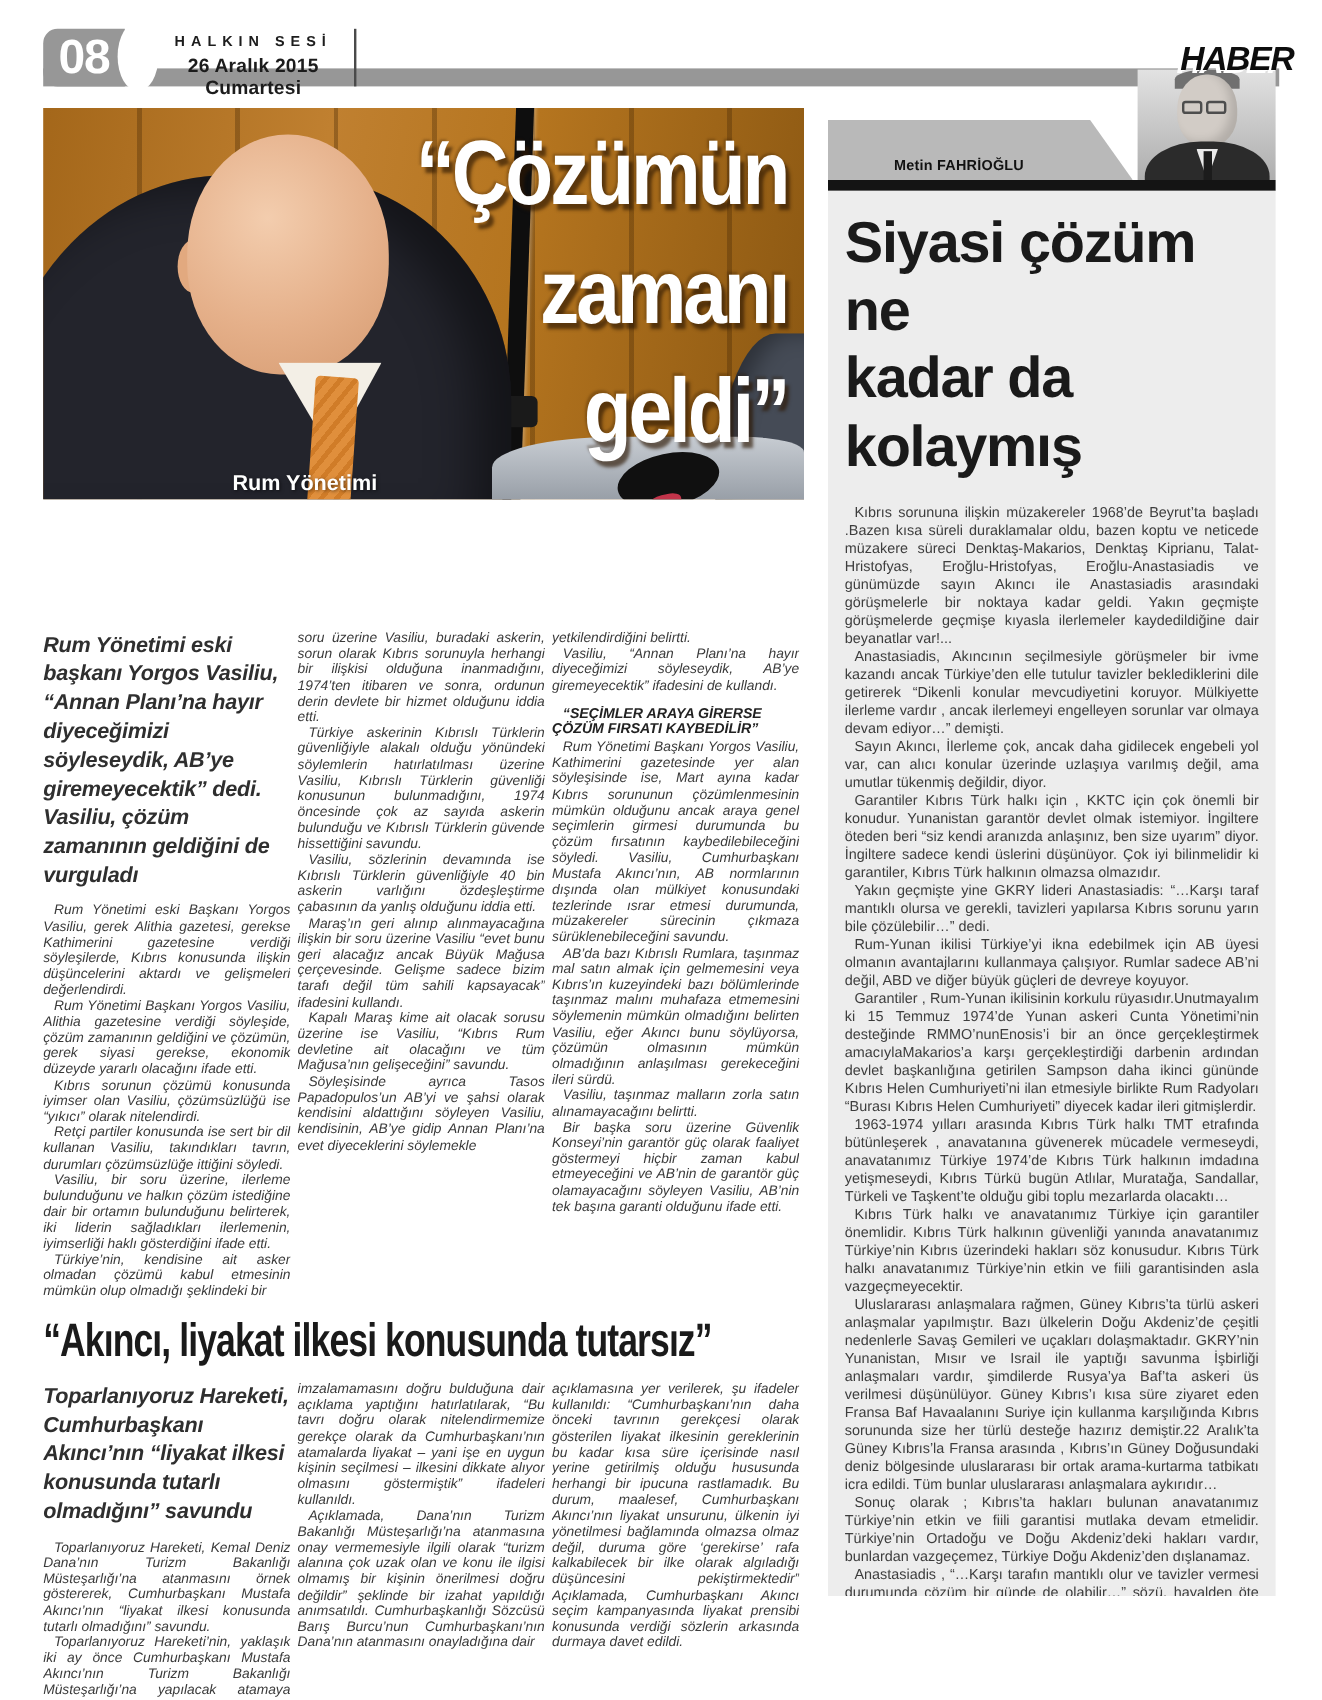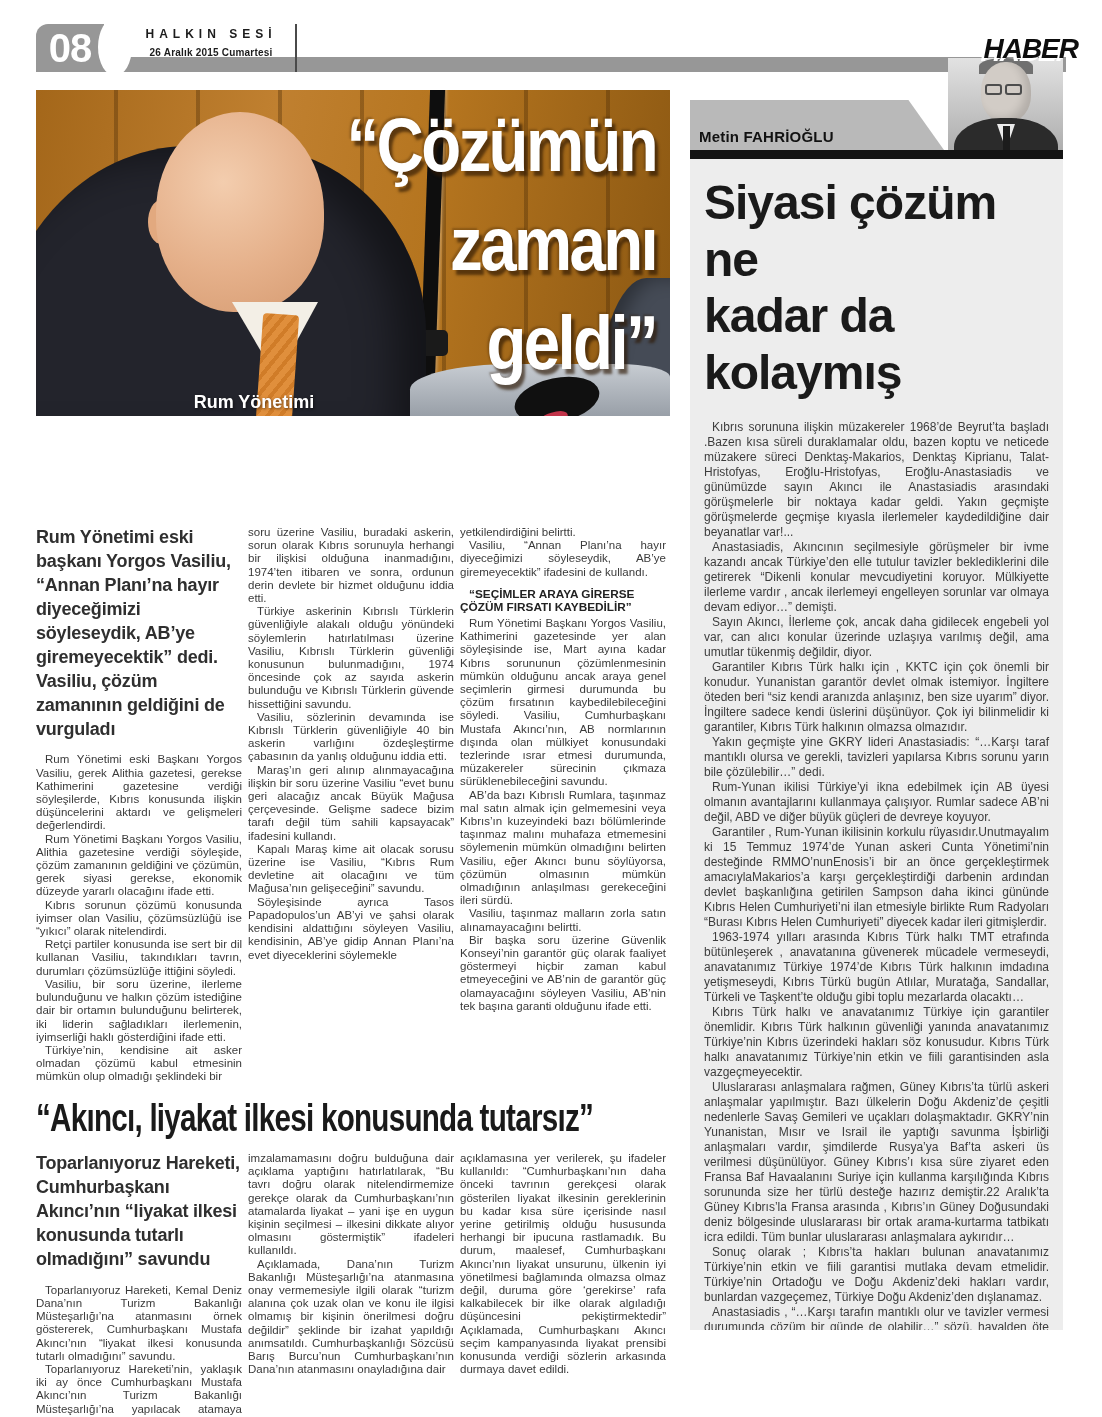--- a/index.html
+++ b/index.html
@@ -8,21 +8,21 @@
          font-family:"Liberation Sans","DejaVu Sans",sans-serif; color:#3a3a3a; }
 
   
   .band { position:absolute; left:36px; top:57px; width:1030px; height:15px; background:#979797; }
   .pgnum { position:absolute; left:36px; top:24px; width:68px; height:48px; background:#979797;
            border-radius:12px 0 0 12px; color:#fff; font-size:40px; font-weight:bold;
            display:flex; align-items:center; justify-content:center; letter-spacing:-1px; }
   .notch { position:absolute; left:98px; top:18px; width:34px; height:58px; background:#fff; border-radius:50%; }
   .mast-text { position:absolute; left:136px; top:27px; width:150px; text-align:center; }
   .mast-title { font-size:12px; font-weight:bold; letter-spacing:5px; color:#1c1c1c; }
-  .mast-date { font-size:10px; font-weight:bold; color:#1c1c1c; margin-top:6px; letter-spacing:0.2px; }
+  .mast-date { font-size:16px; font-weight:bold; color:#1c1c1c; margin-top:6px; letter-spacing:0.2px; }
   .mast-divider { position:absolute; left:295px; top:24px; width:2px; height:48px; background:#4a4a4a; }
   .section-label { position:absolute; right:24px; top:33px; font-size:28px; font-weight:900;
                    font-style:italic; color:#0d0d0d; letter-spacing:-1px;
                    text-shadow:-3px 3px 0 #fff, -1px 1px 0 #fff; z-index:5;margin-left:28px; }
 
   
   .photo { position:absolute; left:36px; top:90px; width:634px; height:326px; overflow:hidden;
            background:linear-gradient(100deg,#a4671a 0%,#c08030 35%,#b5751f 60%,#8a5712 100%); }
   .wood-lines { position:absolute; inset:0;
            background:repeating-linear-gradient(90deg, rgba(70,40,5,0) 0 78px, rgba(70,40,5,0.35) 78px 82px); }
@@ -52,40 +52,40 @@
            background:linear-gradient(#c7ccd2,#8e959e); border-radius:40% 20% 0 0; }
   .hl { position:absolute; top:6px; right:14px; text-align:right; transform:scaleX(0.86);
         transform-origin:top right; }
   .hl-line { font-size:76px; font-weight:800; color:#fff; line-height:1.3; letter-spacing:-3px;
         text-shadow:4px 5px 3px rgba(45,24,4,0.66), -2px -2px 2px rgba(45,24,4,0.28); }
   .caption { position:absolute; left:150px; top:300px; width:136px; text-align:center; }
   .cap-line { font-size:18px; font-weight:bold; color:#fff; line-height:1.35;
         text-shadow:1px 1px 3px rgba(0,0,0,0.55); }
 
   
-  .col { position:absolute; width:206px; overflow:hidden; }
+  .col { position:absolute; width:206px; overflow:hidden;font-style:italic; }
   .main-col { top:526px; height:564px; }
   .second-col { top:1152px; height:263px; }
   .col-a { left:36px; } .col-b { left:248px; } .col-c { left:460px; }
   .lead { font-size:18px; font-weight:bold; line-height:1.33; color:#2f2f2f;
           letter-spacing:-0.2px; margin-bottom:12px; }
   .bodytext p { font-size:11.5px; line-height:13.2px; text-align:justify; text-indent:9px;
           color:#3a3a3a; margin:0; }
   .cont p:first-child { text-indent:0; }
   .subhead { font-size:11.8px; line-height:13.6px; font-weight:bold; color:#222;
           margin:9px 0 2px; text-indent:9px; }
   .second-headline { position:absolute; left:36px; top:1096px; width:634px; white-space:nowrap;
           font-size:39px; font-weight:800; color:#1a1a1a; letter-spacing:-1px;
           transform:scaleX(0.76); transform-origin:left center; }
 
   
   .author-bar { position:absolute; left:690px; top:100px; width:254px; height:50px; background:#b9b9b9;
           clip-path:polygon(0 0, 86% 0, 100% 100%, 0 100%);
           display:flex; align-items:flex-end; padding:0 0 5px 9px; }
-  .author-name { font-size:15px; font-weight:bold; color:#111; letter-spacing:0.2px; }
+  .author-name { font-size:12px; font-weight:bold; color:#111; letter-spacing:0.2px;margin-left:46px; }
   .black-bar { position:absolute; left:690px; top:150px; width:373px; height:9px; background:#141414; }
   .portrait { position:absolute; left:948px; top:58px; width:115px; height:92px; overflow:hidden;
           background:linear-gradient(#e2e2e2,#aeaeae); z-index:4; }
   .p-head { position:absolute; left:33px; top:4px; width:50px; height:60px; background:#d2ccc6;
           border-radius:48% 48% 44% 44%; box-shadow:inset -6px -4px 8px rgba(0,0,0,0.15); }
   .p-hair { position:absolute; left:31px; top:0; width:54px; height:16px; background:#707070;
           border-radius:50% 50% 0 0; }
   .p-glasses { position:absolute; left:37px; top:26px; width:44px; display:flex; gap:3px; }
   .p-lens { width:17px; height:11px; border:2px solid #4d4d4d; border-radius:3px; }
   .p-suit { position:absolute; left:6px; bottom:0; width:104px; height:32px; background:#2b2b2b;

